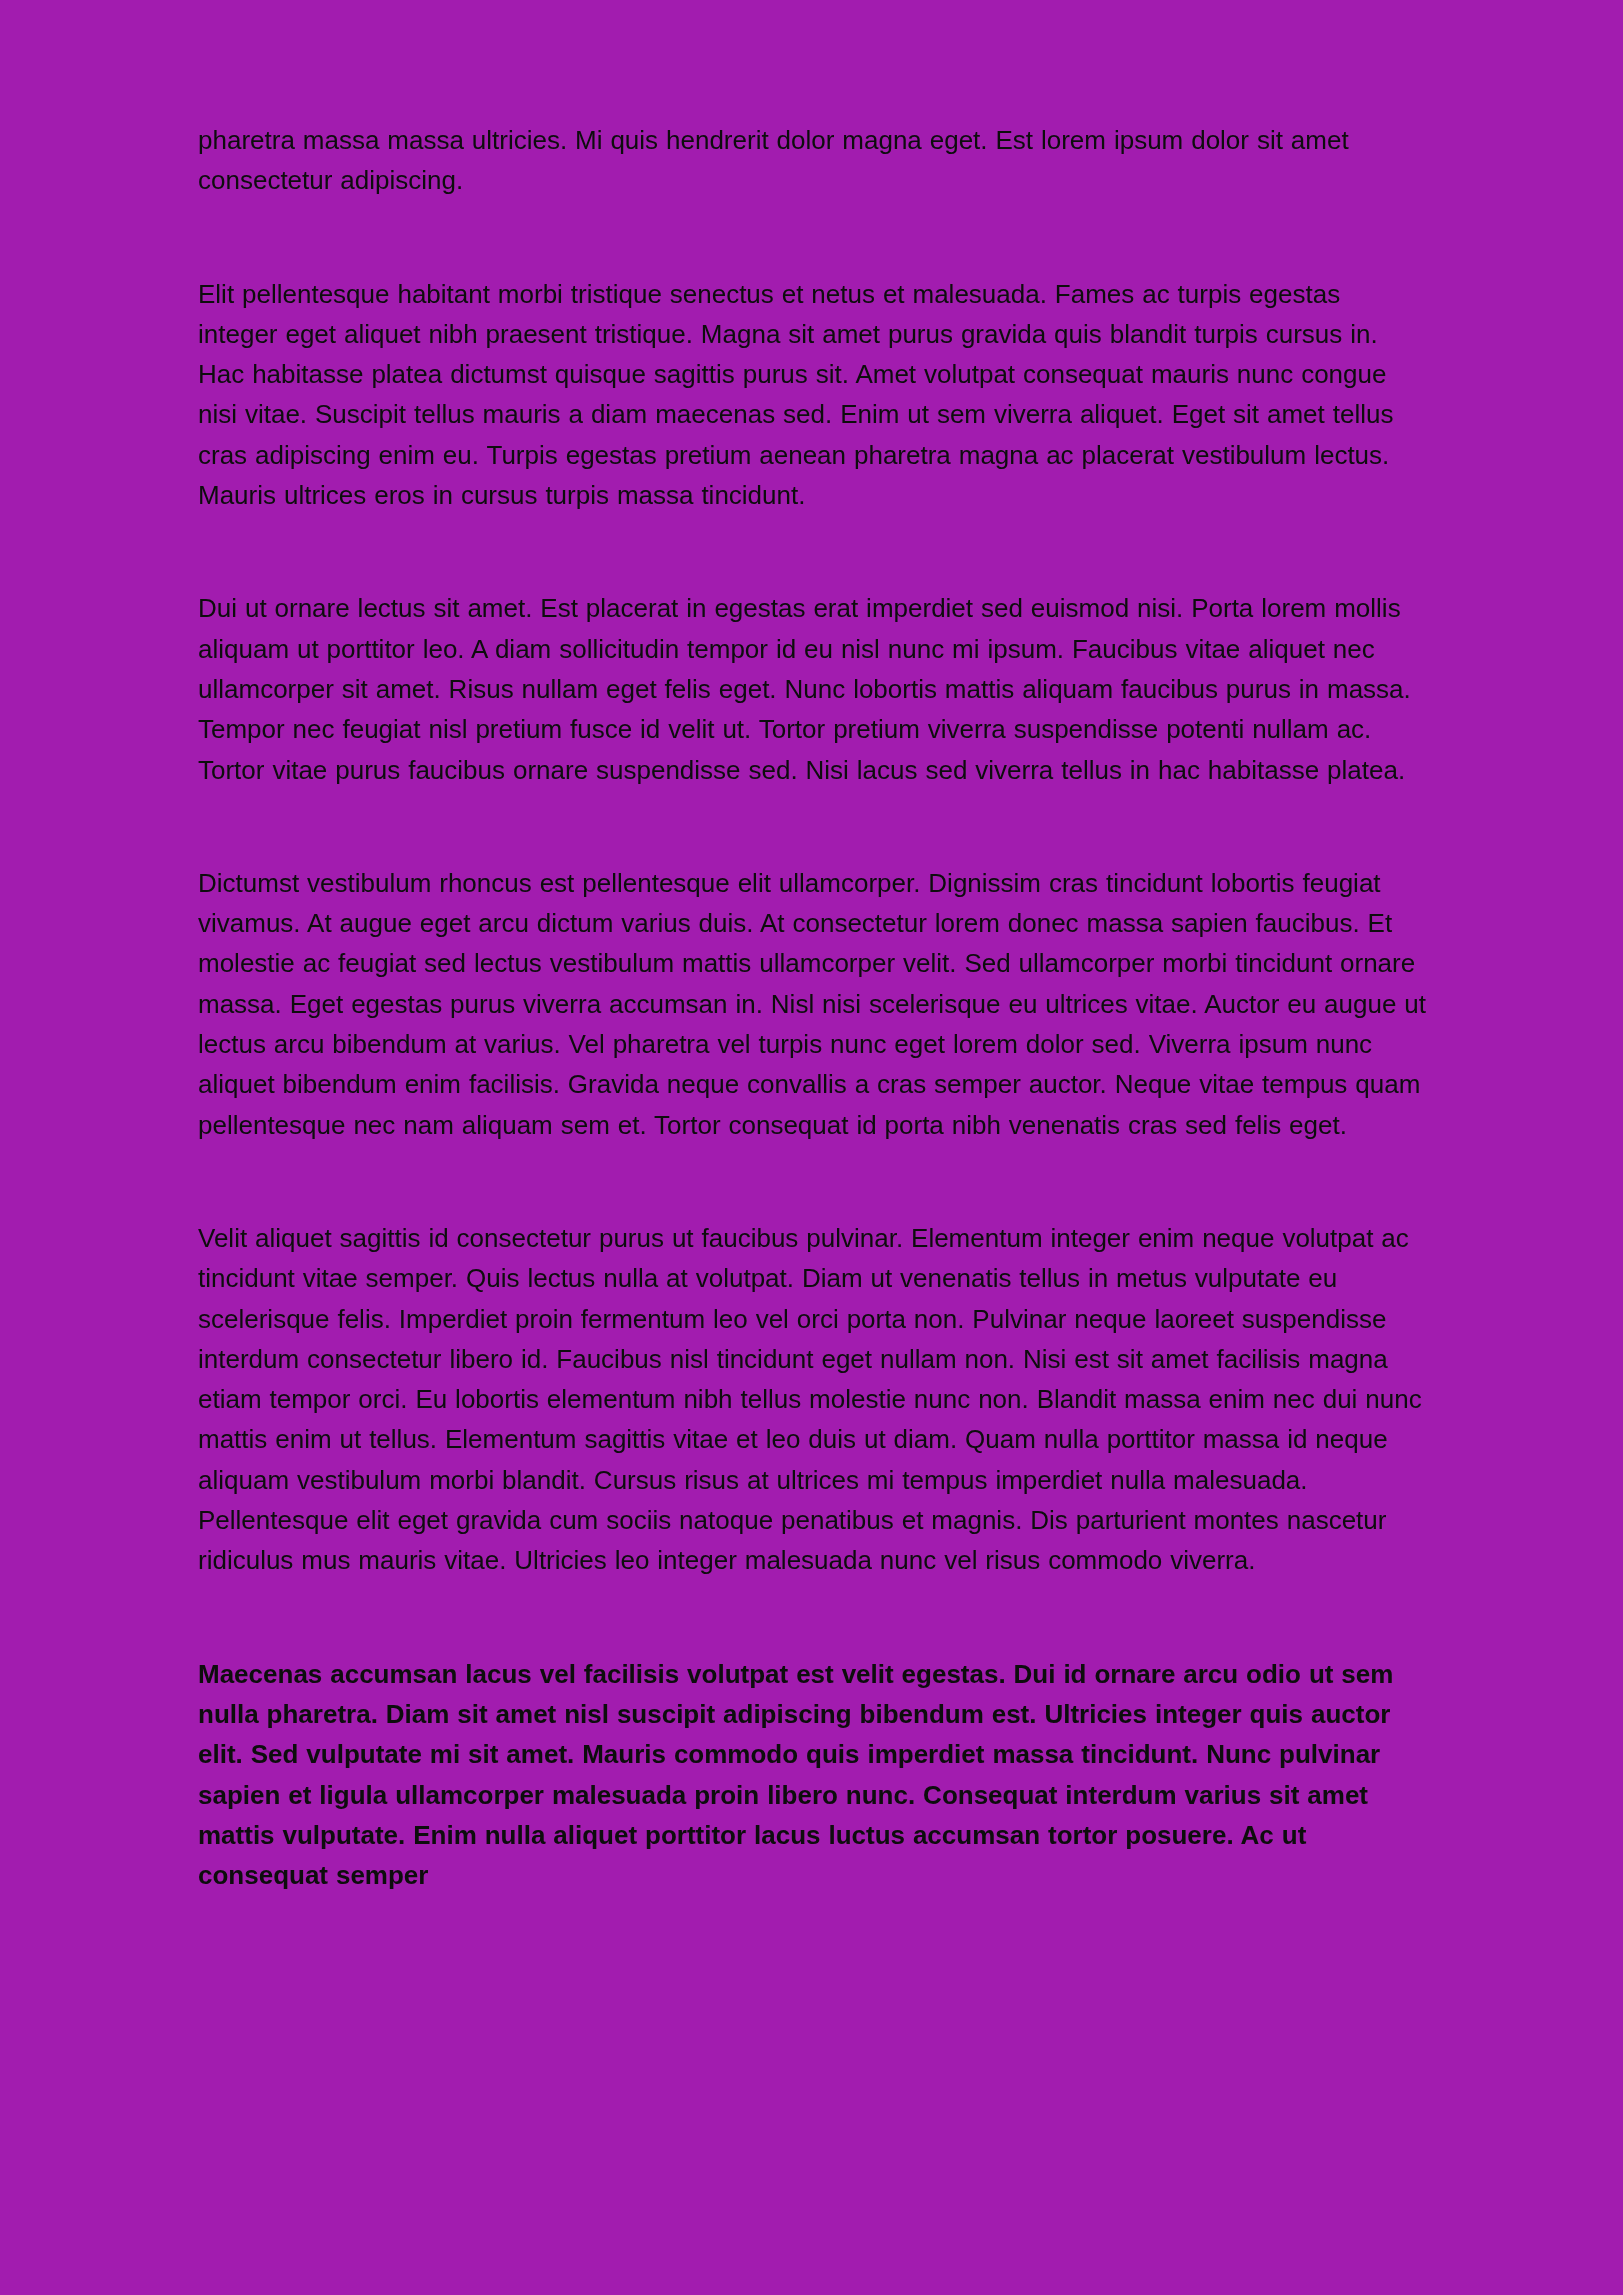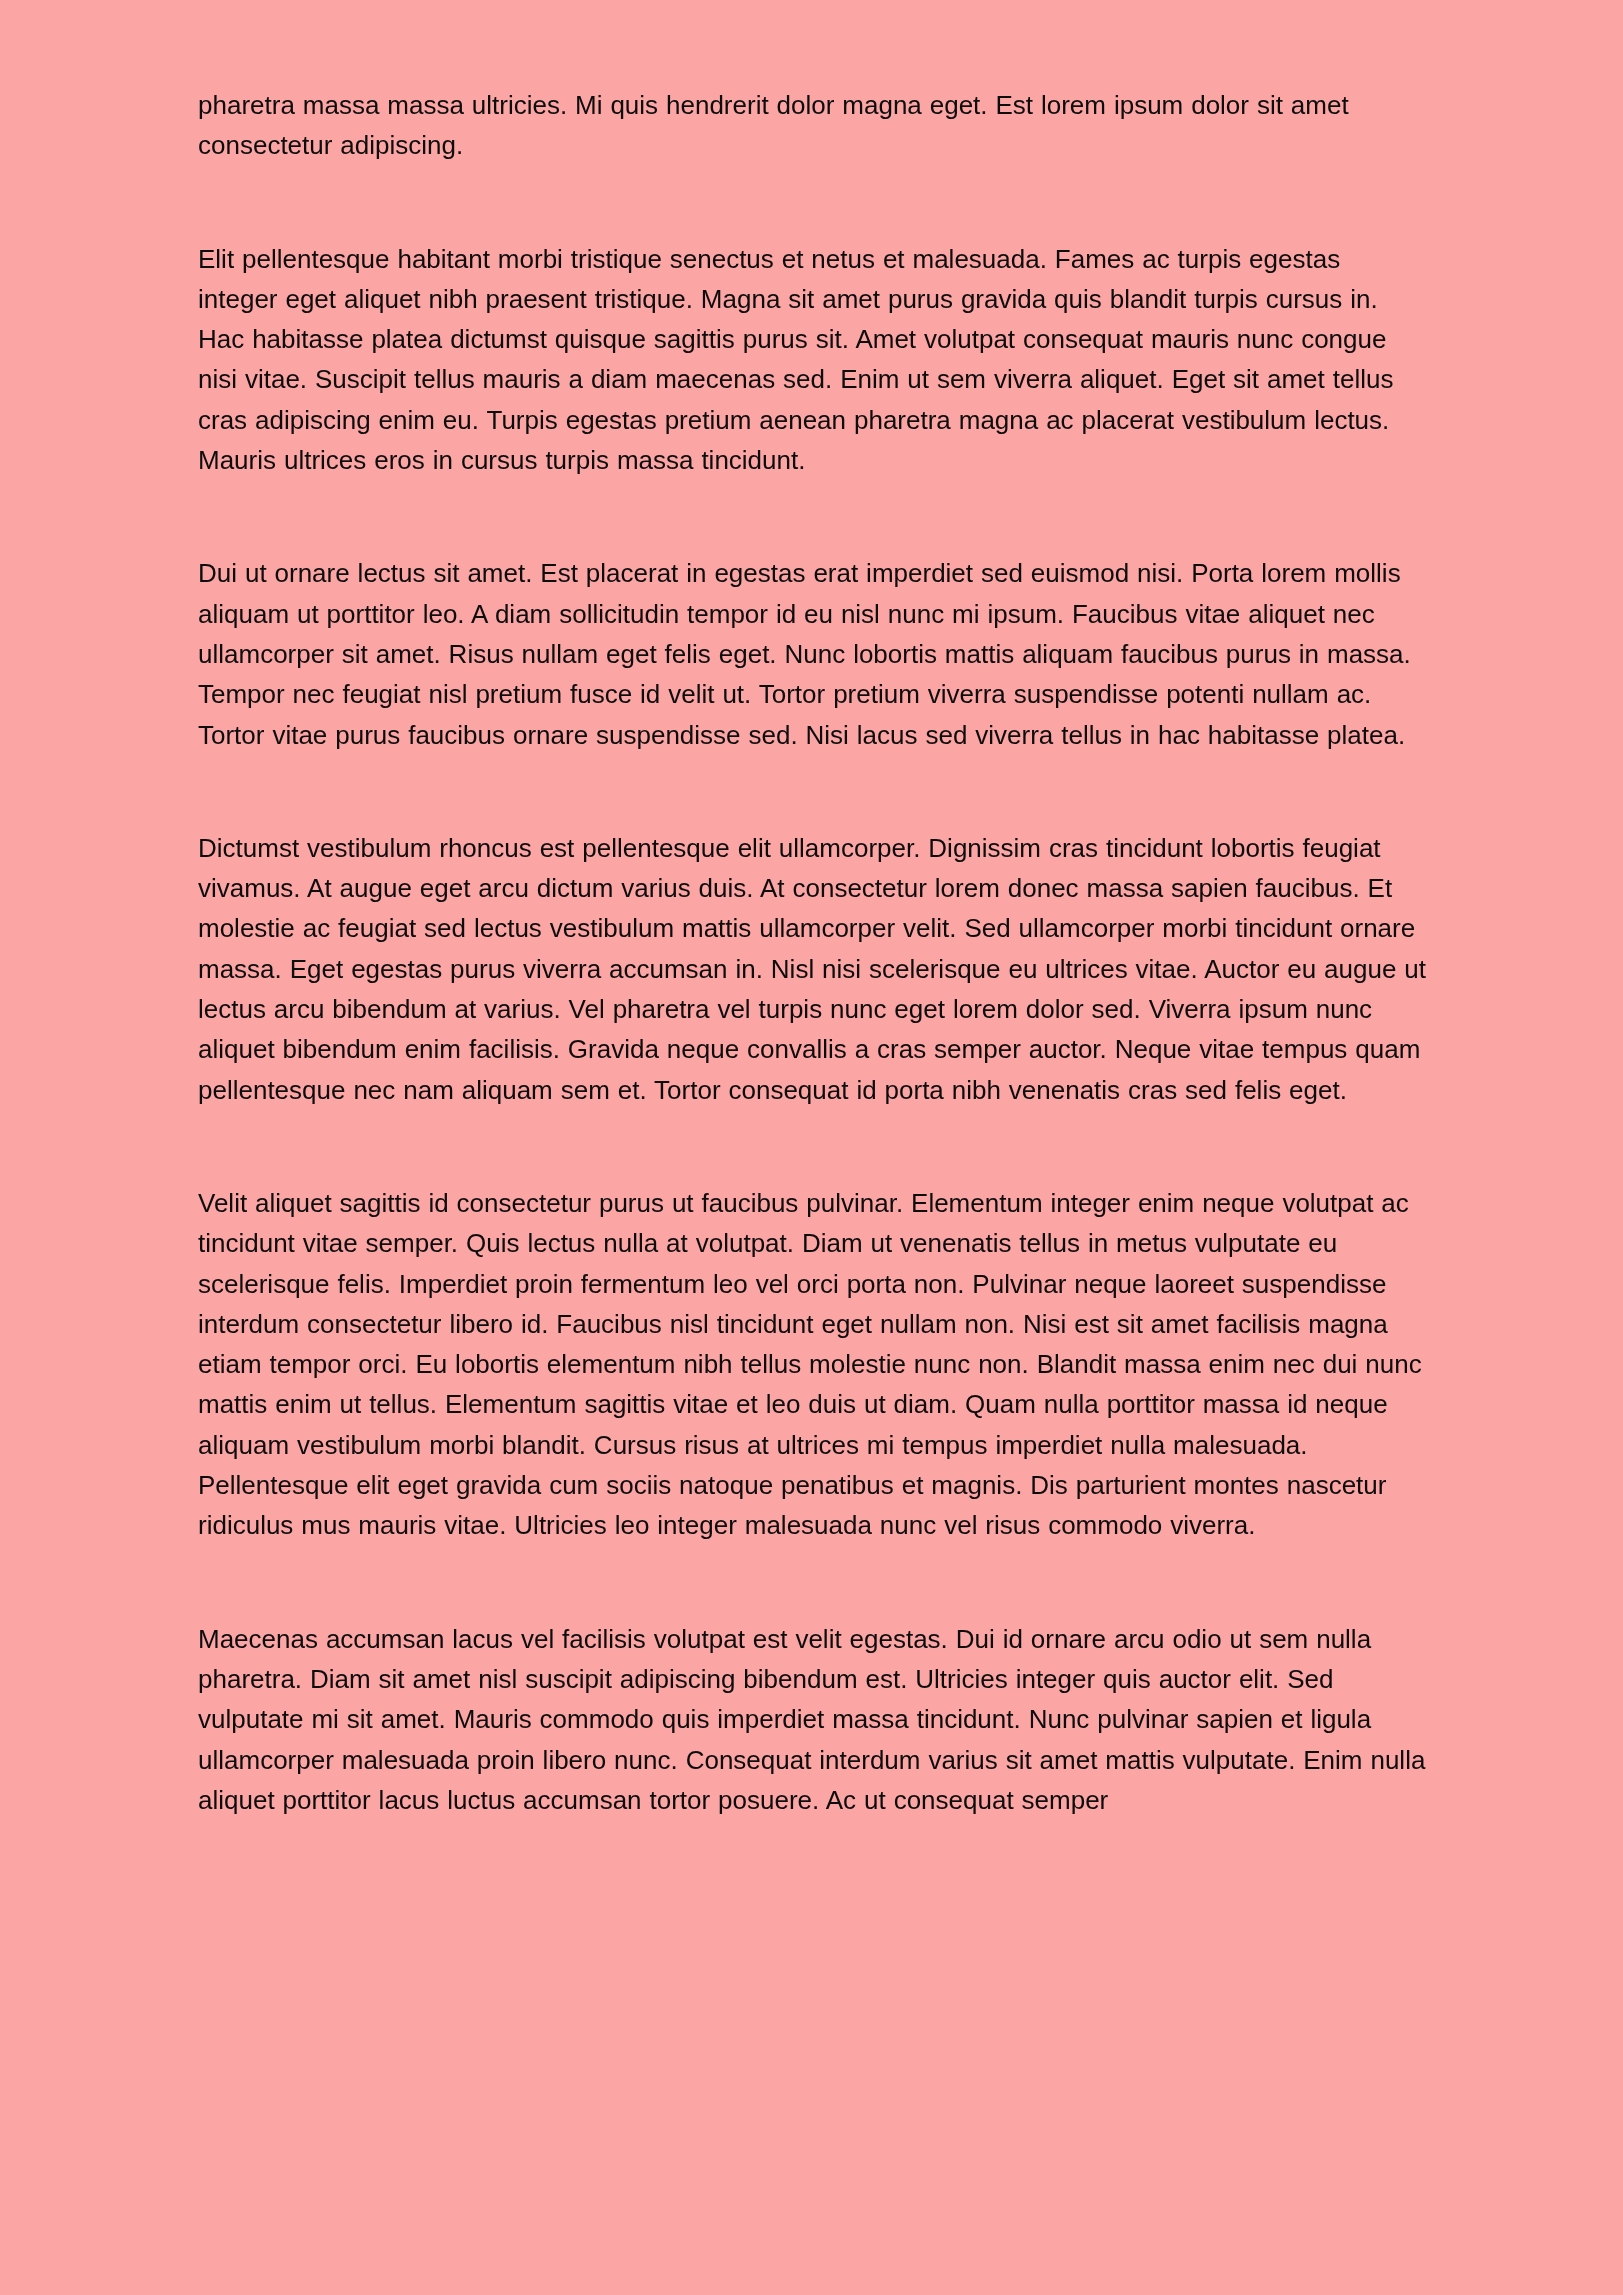--- a/index.html
+++ b/index.html
@@ -10,34 +10,35 @@
   body {
     width: 1623px;
     height: 2295px;
     position: relative;
     overflow: hidden;
   }
   .page {
     position: absolute;
     inset: 0;
     box-sizing: border-box;
-    padding: 85px 196px 0 198px;
-    background: #fca5a5;
+    padding: 120px 196px 0 198px;
+    background: #a21caf;
     font-family: "Liberation Sans", sans-serif;
     font-size: 26px;
     line-height: 1.55;
     color: #0d0d0d;
     text-align: left;
   }
   .para {
     margin: 0 0 73px 0;
     word-spacing: 0.7px;
   }
   .para:last-child {
     margin-bottom: 12px;
+    font-weight: bold;
   }
 </style>
 </head>
 <body>
 
 <div class="page">
   <p class="para">pharetra massa massa ultricies. Mi quis hendrerit dolor magna eget. Est lorem ipsum dolor sit amet consectetur adipiscing.</p>
   <p class="para">Elit pellentesque habitant morbi tristique senectus et netus et malesuada. Fames ac turpis egestas integer eget aliquet nibh praesent tristique. Magna sit amet purus gravida quis blandit turpis cursus in. Hac habitasse platea dictumst quisque sagittis purus sit. Amet volutpat consequat mauris nunc congue nisi vitae. Suscipit tellus mauris a diam maecenas sed. Enim ut sem viverra aliquet. Eget sit amet tellus cras adipiscing enim eu. Turpis egestas pretium aenean pharetra magna ac placerat vestibulum lectus. Mauris ultrices eros in cursus turpis massa tincidunt.</p>
   <p class="para">Dui ut ornare lectus sit amet. Est placerat in egestas erat imperdiet sed euismod nisi. Porta lorem mollis aliquam ut porttitor leo. A diam sollicitudin tempor id eu nisl nunc mi ipsum. Faucibus vitae aliquet nec ullamcorper sit amet. Risus nullam eget felis eget. Nunc lobortis mattis aliquam faucibus purus in massa. Tempor nec feugiat nisl pretium fusce id velit ut. Tortor pretium viverra suspendisse potenti nullam ac. Tortor vitae purus faucibus ornare suspendisse sed. Nisi lacus sed viverra tellus in hac habitasse platea.</p>
   <p class="para">Dictumst vestibulum rhoncus est pellentesque elit ullamcorper. Dignissim cras tincidunt lobortis feugiat vivamus. At augue eget arcu dictum varius duis. At consectetur lorem donec massa sapien faucibus. Et molestie ac feugiat sed lectus vestibulum mattis ullamcorper velit. Sed ullamcorper morbi tincidunt ornare massa. Eget egestas purus viverra accumsan in. Nisl nisi scelerisque eu ultrices vitae. Auctor eu augue ut lectus arcu bibendum at varius. Vel pharetra vel turpis nunc eget lorem dolor sed. Viverra ipsum nunc aliquet bibendum enim facilisis. Gravida neque convallis a cras semper auctor. Neque vitae tempus quam pellentesque nec nam aliquam sem et. Tortor consequat id porta nibh venenatis cras sed felis eget.</p>

